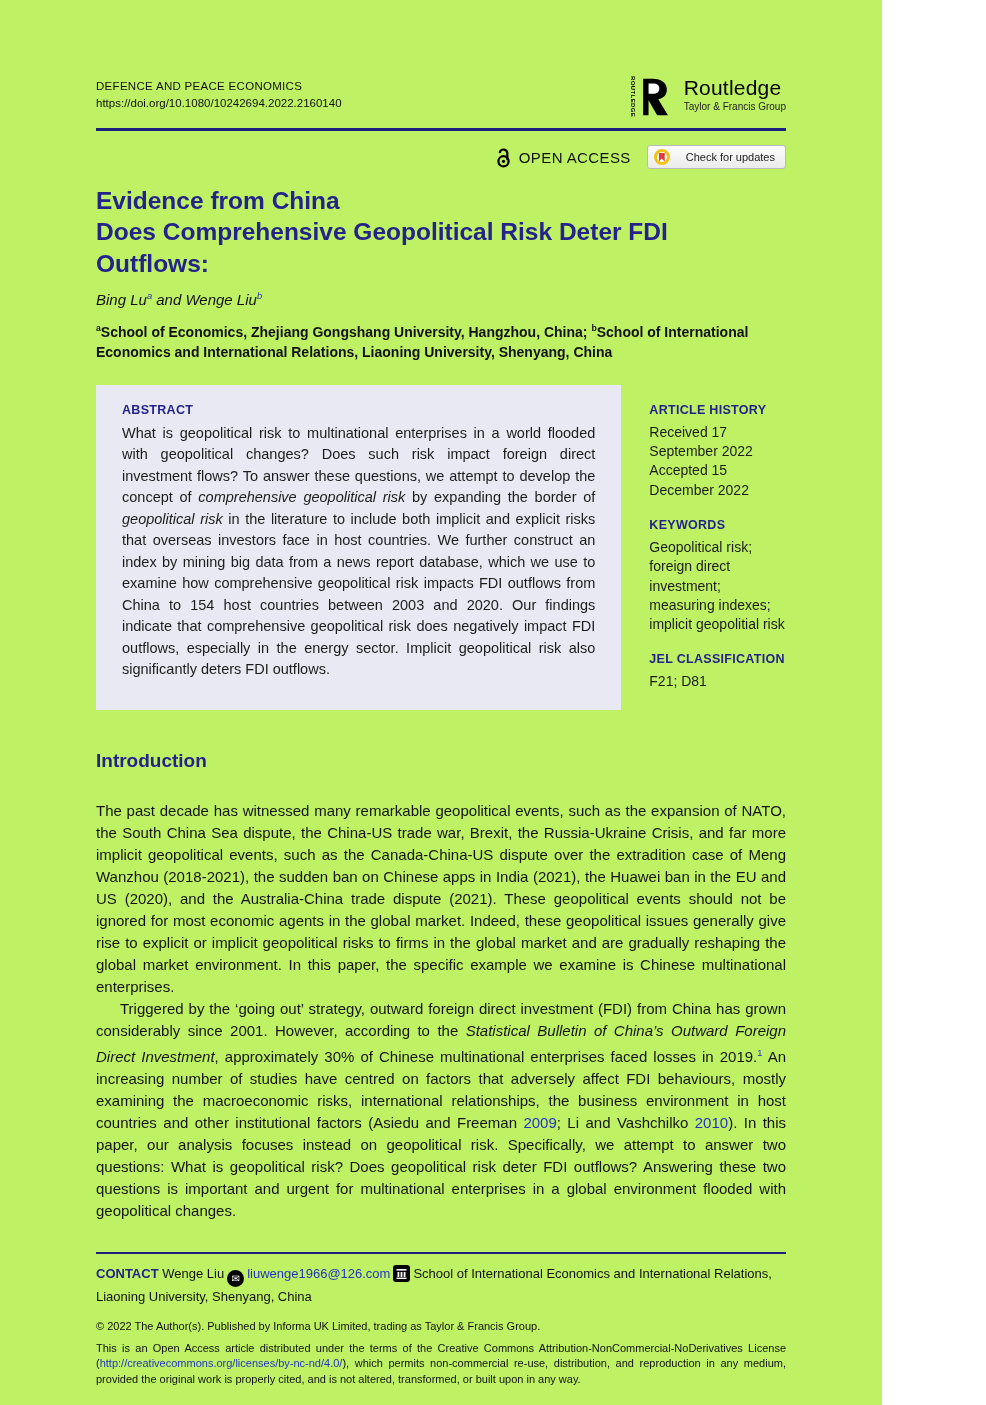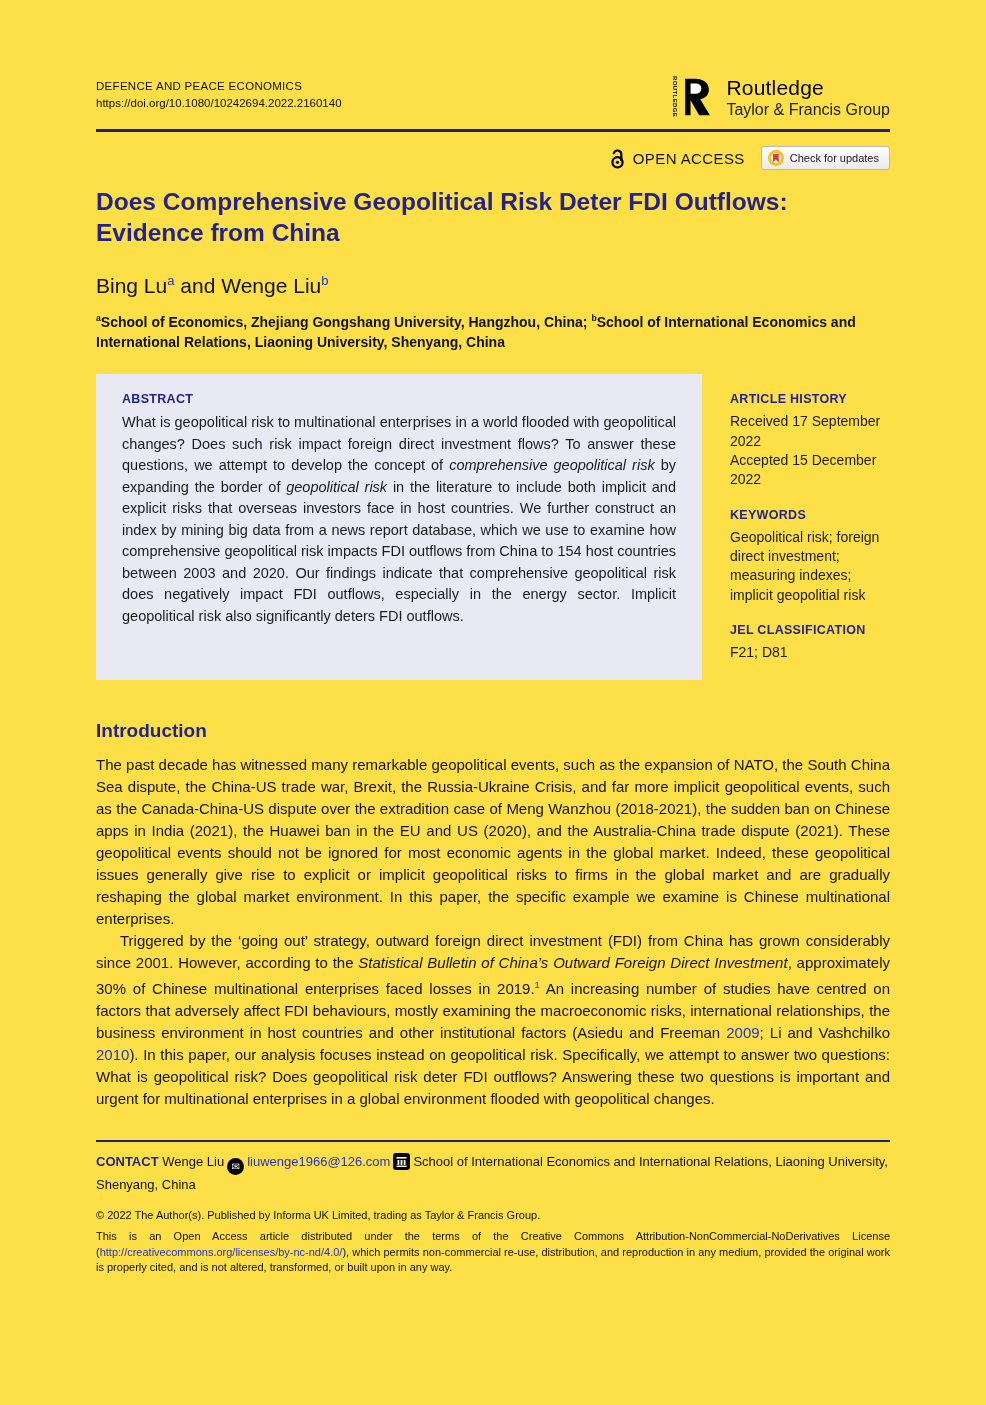--- a/index.html
+++ b/index.html
@@ -1,62 +1,62 @@
 <!DOCTYPE html>
 <html><head>
 <meta charset="utf-8">
 <style>
   * { margin:0; padding:0; box-sizing:border-box; }
   html,body { background:#ffffff; }
   body { font-family:"Liberation Sans", sans-serif; color:#191919; }
-  .page { width:986px; height:1405px; overflow:hidden; padding:80px 96px 20px 96px; background:#fde047; }
+  .page { width:882px; height:1405px; overflow:hidden; padding:80px 96px 20px 96px; background:#bef264; }
 
   
   .header-row { display:flex; justify-content:space-between; align-items:flex-start; margin-bottom:10px; }
   .journal-name { font-size:11.5px; letter-spacing:.3px; color:#111; font-weight:500; }
   .doi { font-size:11.5px; color:#111; margin-top:5px; }
   .publisher { display:flex; align-items:flex-start; gap:9px; margin-top:-4px; }
   .rl-mark { position:relative; width:46px; height:42px; }
   .rl-vert { position:absolute; left:-16px; top:17px; width:40px; text-align:center;
              transform:rotate(90deg); font-size:6px; font-weight:700; letter-spacing:.4px; color:#000; white-space:nowrap; }
   .rl-svg { position:absolute; left:12px; top:2px; }
   .pub-name { font-size:21px; color:#000; letter-spacing:.2px; }
-  .pub-group { font-size:16px; color:#222; margin-top:1px; }
+  .pub-group { font-size:10px; color:#222; margin-top:1px; }
   .rule { height:3px; background:#1b1f7e; }
   .rule.thin { height:2px; }
 
   .access-row { display:flex; justify-content:flex-end; align-items:center; gap:16px; margin-top:12px; height:28px; }
   .oa { display:inline-flex; align-items:center; gap:7px; font-size:15px; font-weight:500; letter-spacing:.4px; color:#111; }
-  .check-badge { display:inline-flex; align-items:center; gap:6px; font-size:11px; color:#222;
+  .check-badge { display:inline-flex; align-items:center; gap:16px; font-size:11px; color:#222;
                  border:1px solid #b9b9b9; border-radius:3px; padding:3px 10px 3px 6px;
                  background:linear-gradient(#fdfdfd,#ebebeb); cursor:pointer; }
   .cfu-circle { width:16px; height:16px; border-radius:50%; border:3px solid #f2c21c; background:#fff;
                 display:inline-flex; align-items:center; justify-content:center; }
   .cfu-bookmark { width:6px; height:9px; background:#e03a3e;
                   clip-path:polygon(0 0,100% 0,100% 100%,50% 68%,0 100%); }
 
   
   h1 { color:#23238b; font-size:24.5px; font-weight:700; line-height:1.28; margin-top:14px; }
-  .authors { margin-top:24px; font-size:21px; color:#111; }
+  .authors { margin-top:12px; font-size:15px; color:#111;font-style:italic; }
   .authors sup, .blue-sup { color:#2433c4; }
   sup { font-size:62%; }
   .affiliations { margin-top:14px; font-size:14px; line-height:1.45; color:#111;font-weight:bold; }
 
   
   .abstract-row { display:flex; margin-top:22px; }
   .abstract-box { width:606px; background:#e8e9f2; padding:18px 26px 18px 26px; }
   .sec-heading { color:#23238b; font-weight:700; font-size:12.5px; letter-spacing:.3px; margin-bottom:6px; }
   .abstract-text { font-size:14.5px; line-height:21.5px; text-align:justify; color:#1c1c1c; }
   .meta-col { width:160px; margin-left:28px; padding-top:18px; }
   .meta-block { margin-bottom:18px; }
   .meta-text { font-size:14px; line-height:1.38; color:#1c1c1c; }
 
   
   h2 { color:#23238b; font-size:19px; font-weight:700; margin-top:40px; }
-  .body-par { margin-top:12px; font-size:15px; line-height:22px; text-align:justify; color:#141414; }
+  .body-par { margin-top:28px; font-size:15px; line-height:22px; text-align:justify; color:#141414; }
   .body-par.no-gap { margin-top:0; }
   .indent { text-indent:24px; }
   .cite-link { color:#2433c4; text-decoration:none; cursor:pointer; }
   .fn-link { color:#2433c4; cursor:pointer; }
   em { font-style:italic; }
 
   
   footer { margin-top:30px; }
   .contact { margin-top:10px; font-size:13px; line-height:1.55; color:#111; }
   .navy { color:#23238b; font-weight:700; }
@@ -104,22 +104,22 @@
     </span>
     <span class="check-badge">
       <span class="cfu-circle">
           <span class="cfu-bookmark"></span>
         </span>
       <span>Check for updates</span>
     </span>
   </div>
 
   <h1>
+      <span style="display:block">Evidence from China</span>
       <span style="display:block">Does Comprehensive Geopolitical Risk Deter FDI Outflows:</span>
-      <span style="display:block">Evidence from China</span>
     </h1>
 
   <div class="authors"><span>Bing Lu</span><sup>a</sup><span> and </span><span>Wenge Liu</span><sup>b</sup></div>
 
   <div class="affiliations"><sup>a</sup><span>School of Economics, Zhejiang Gongshang University, Hangzhou, China; </span><sup>b</sup><span>School of International Economics and International Relations, Liaoning University, Shenyang, China</span></div>
 
   <div class="abstract-row">
     <div class="abstract-box">
       <div class="sec-heading">ABSTRACT</div>
       <p class="abstract-text"><span>What is geopolitical risk to multinational enterprises in a world flooded with geopolitical changes? Does such risk impact foreign direct investment flows? To answer these questions, we attempt to develop the concept of </span><em>comprehensive geopolitical risk</em><span> by expanding the border of </span><em>geopolitical risk</em><span> in the literature to include both implicit and explicit risks that overseas investors face in host countries. We further construct an index by mining big data from a news report database, which we use to examine how comprehensive geopolitical risk impacts FDI outflows from China to 154 host countries between 2003 and 2020. Our findings indicate that comprehensive geopolitical risk does negatively impact FDI outflows, especially in the energy sector. Implicit geopolitical risk also significantly deters FDI outflows.</span></p>

